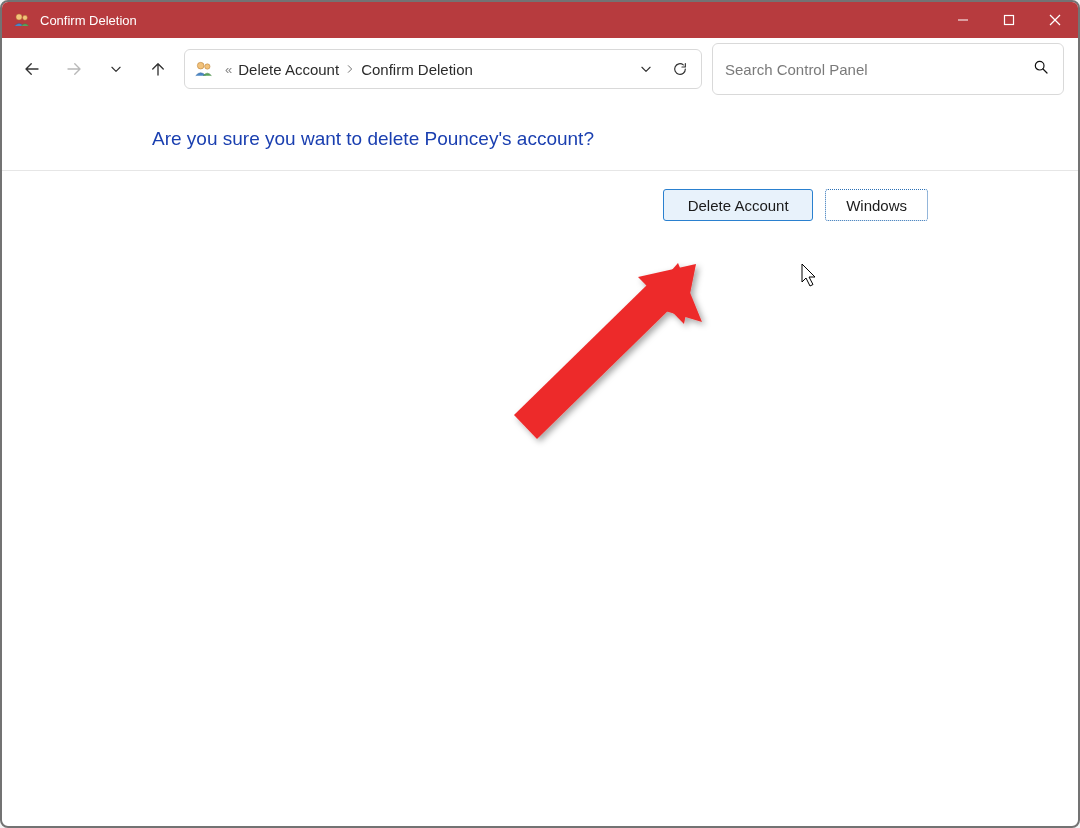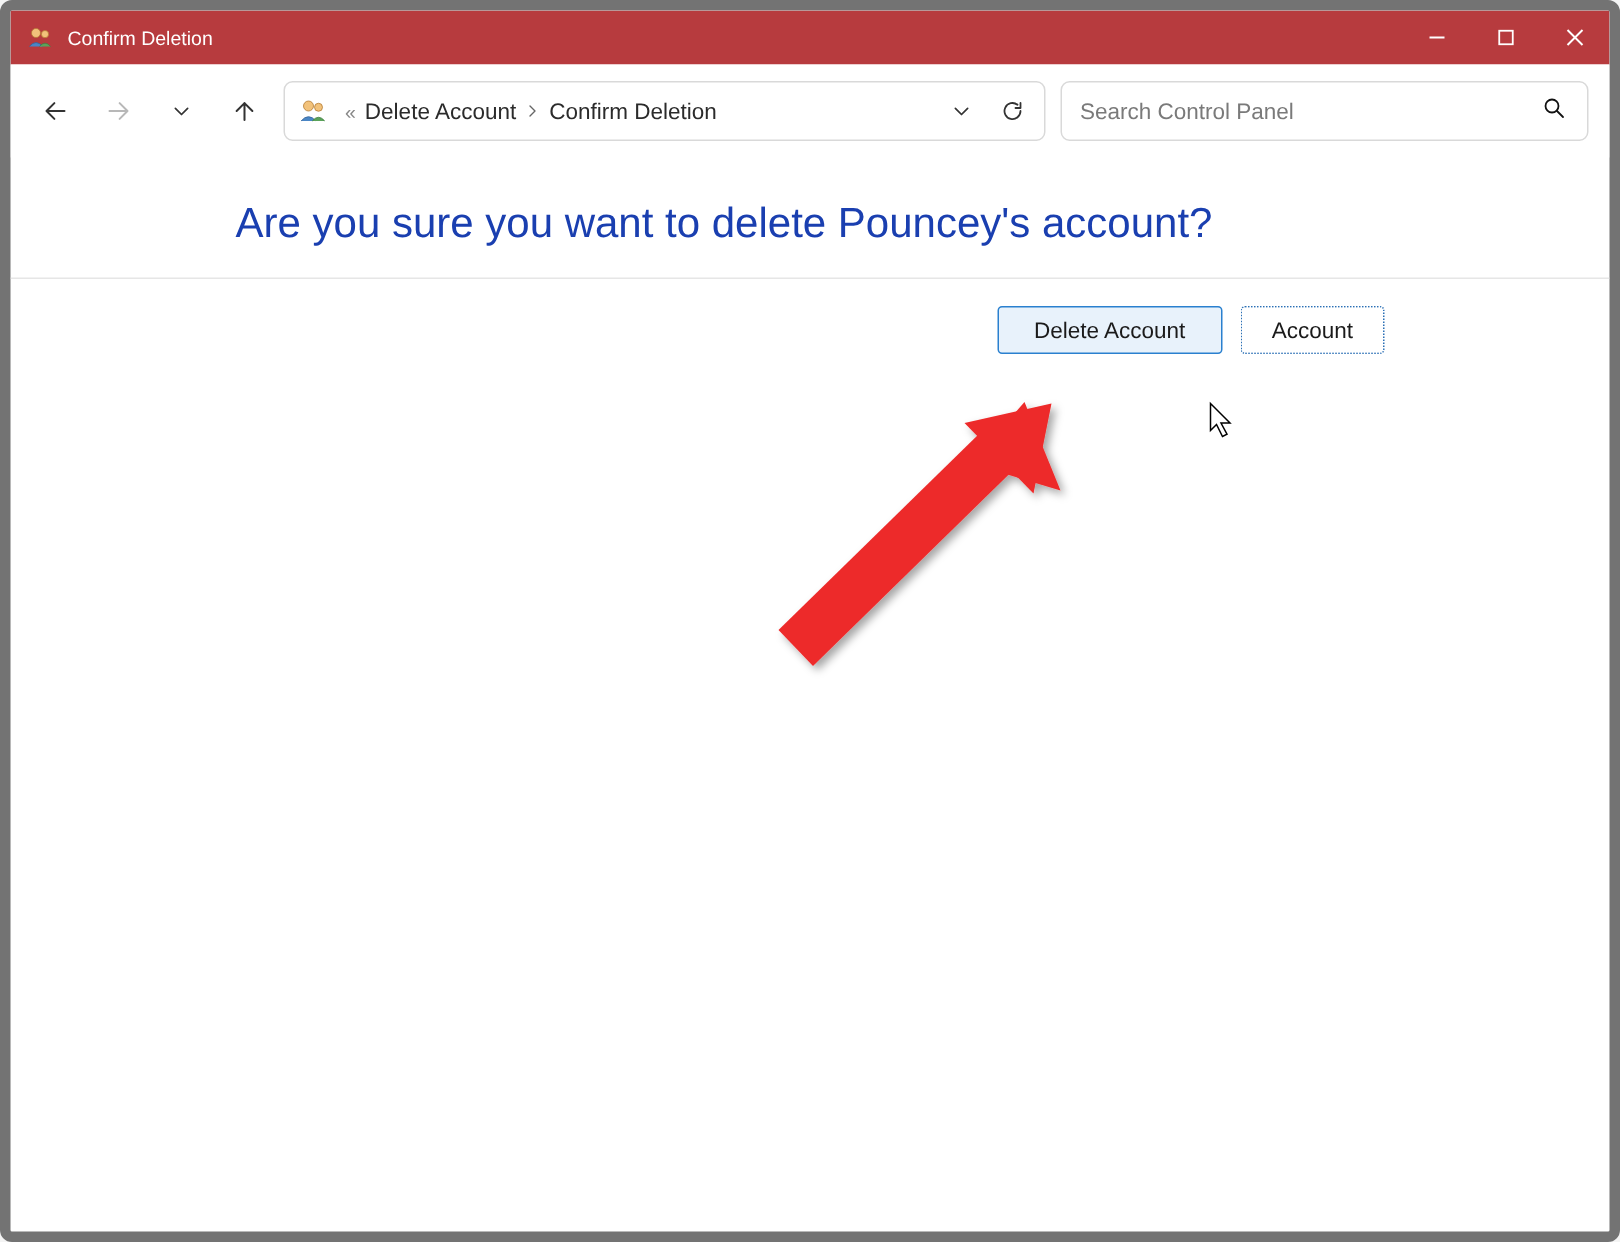--- a/index.html
+++ b/index.html
@@ -8,21 +8,21 @@
     width: 1080px; height: 828px;
     font-family: "Segoe UI", Tahoma, sans-serif;
     font-size: 14px;
     background: #f4f4f4;
     overflow: hidden;
   }
   .window {
     position: relative;
     width: 1080px; height: 828px;
     background: #ffffff;
-    border: 7px solid #737373;
+    border: 2px solid #737373;
     border-radius: 8px;
     overflow: hidden;
   }
   
   .titlebar {
     height: 36px;
     background: #b73b3e;
     display: flex;
     align-items: center;
     color: #ffffff;
@@ -93,21 +93,21 @@
     flex: 0 0 auto;
   }
   .addressbar .ab-btn {
     width: 30px; height: 30px;
     display: flex; align-items: center; justify-content: center;
     border-radius: 4px;
     color: #3a3a3a;
   }
 
   .searchbar {
-    width: 352px; height: 40px;
+    width: 352px; height: 52px;
     border: 1px solid #d9d9d9;
     border-radius: 6px;
     display: flex;
     align-items: center;
     padding: 0 10px;
     color: #6d6d6d;
   }
   .searchbar input {
     flex: 1 1 auto;
     border: none; outline: none;
@@ -120,21 +120,21 @@
     width: 20px; height: 20px;
     color: #222;
   }
 
   
   .content {
     padding: 28px 150px 0 150px;
   }
   .headline {
     color: #1a3fb0;
-    font-size: 28px;
+    font-size: 19px;
     font-weight: 400;
     margin: 0 0 0 0;
   }
   .body-text {
     color: #1b1b1b;
     font-size: 15px;
     margin: 0 0 18px 0;
   }
 
   .divider {
@@ -281,21 +281,21 @@
   </div>
 
   <div class="content">
     <h1 class="headline">Are you sure you want to delete Pouncey's account?</h1>
   </div>
 
   <div class="divider"></div>
 
   <div class="action-row">
     <button class="btn btn-primary">Delete Account</button>
-    <button class="btn btn-secondary">Account</button>
+    <button class="btn btn-secondary">Windows</button>
   </div>
 
   <div class="annotation-layer">
     <svg width="1080" height="828" style="position:absolute;left:0;top:0;">
       <defs>
         <filter id="shadow" x="-20%" y="-20%" width="140%" height="140%">
           <feDropShadow dx="3" dy="3" stdDeviation="3" flood-color="#000" flood-opacity="0.35"></feDropShadow>
         </filter>
       </defs>
 

